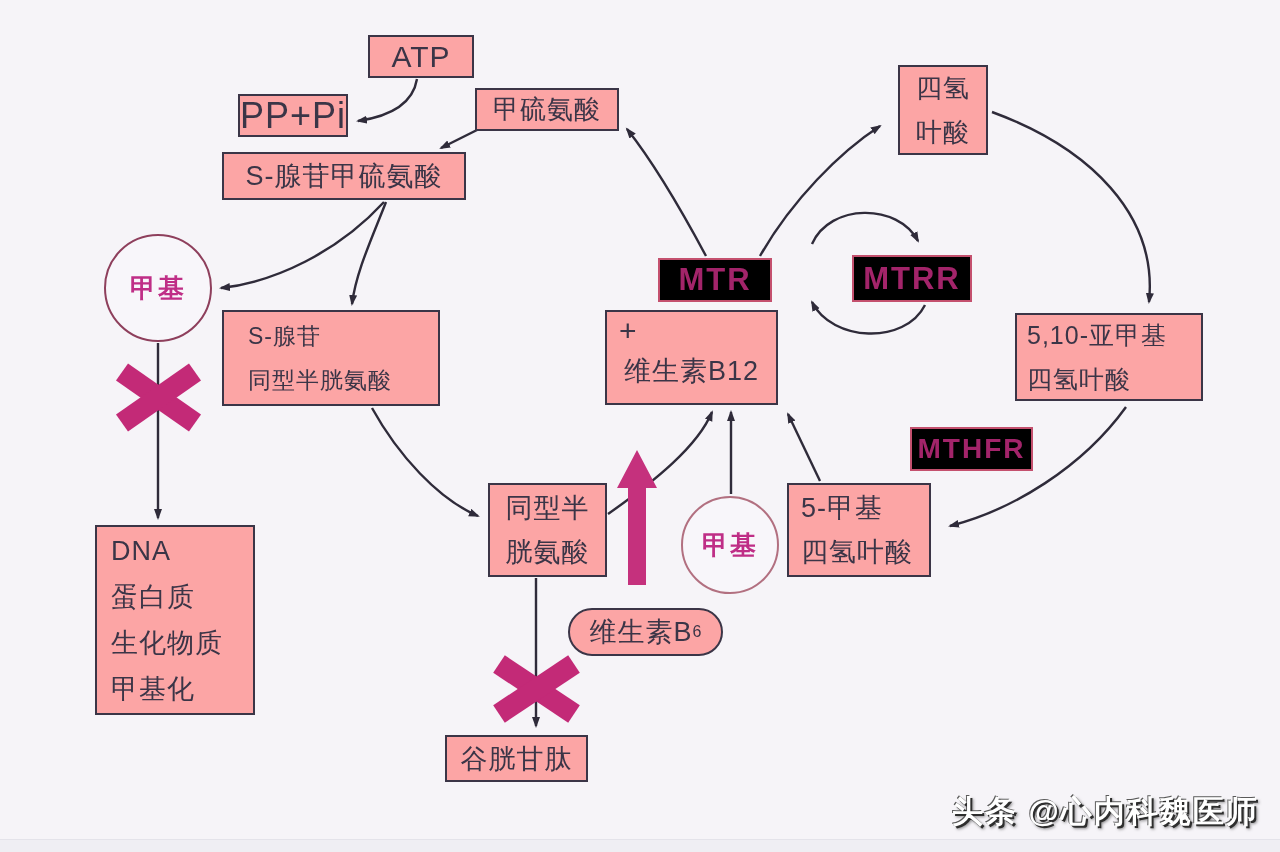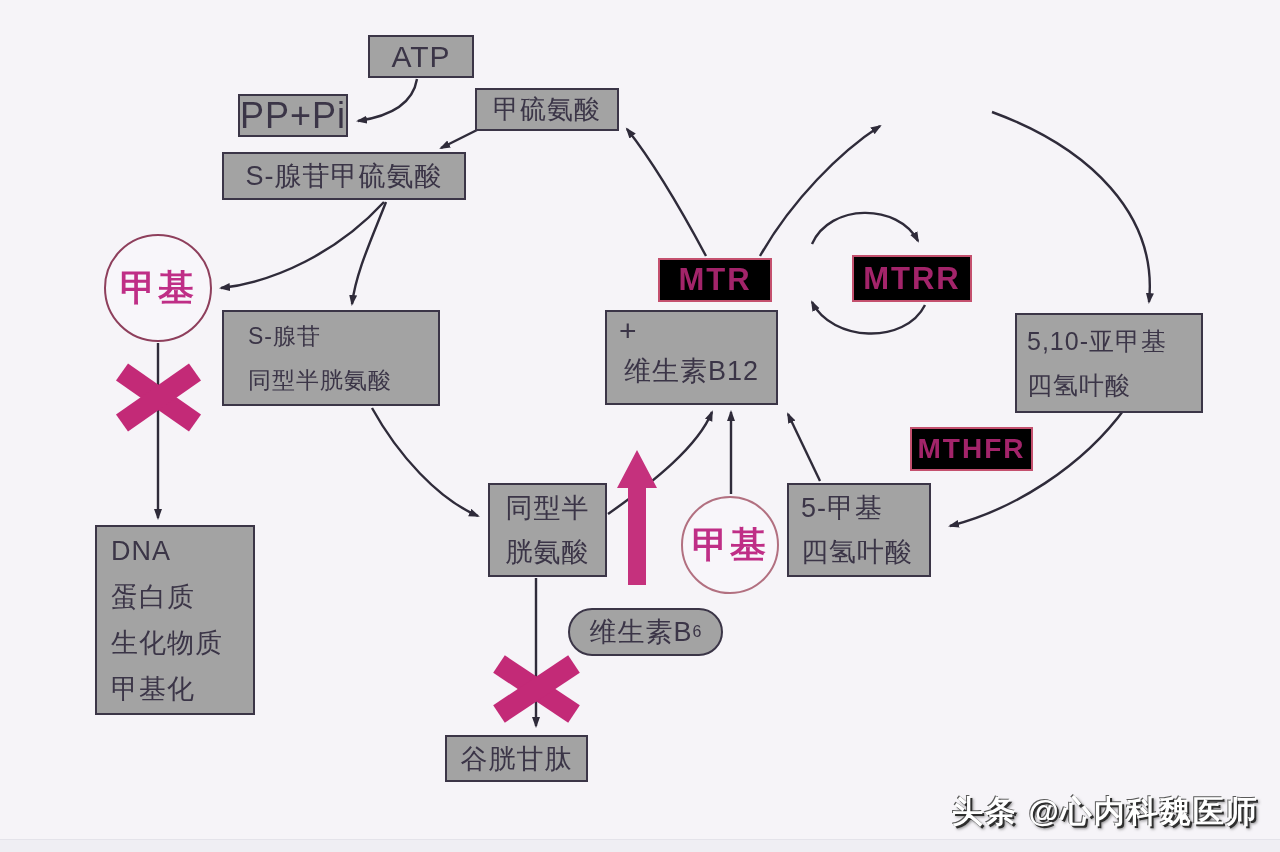--- a/index.html
+++ b/index.html
@@ -6,37 +6,37 @@
   body{
     width:1280px;height:852px;overflow:hidden;
     background:#f6f4f8;
     font-family:"Liberation Sans","DejaVu Sans",sans-serif;
     position:relative;
   }
   #canvas{position:absolute;inset:0;width:1280px;height:852px;}
   #arrow-layer{position:absolute;left:0;top:0;z-index:1;}
   .node{
     position:absolute;z-index:2;
-    border:2px solid #3b3547;background:#a3a3a3;
+    border:2px solid #3b3547;background:#fca5a5;
     color:#3b3547;
     display:flex;align-items:center;justify-content:center;
     box-sizing:border-box;
     font-size:26px;letter-spacing:1px;
   }
   .node.multiline{flex-direction:column;align-items:flex-start;justify-content:center;}
   .node.multiline.centered{align-items:center;}
   .enzyme{
     border-color:#c4506e;color:#a3246a;background:#000000;
     font-weight:bold;letter-spacing:2px;
   }
   .methyl-circle{
     position:absolute;z-index:2;border-radius:50%;
     border:2px solid #8e3f5c;background:#f8f6fa;
     display:flex;align-items:center;justify-content:center;
-    color:#bf2e86;font-weight:bold;font-size:36px;letter-spacing:2px;
+    color:#bf2e86;font-weight:bold;font-size:26px;letter-spacing:2px;
     box-sizing:border-box;
   }
   .line{line-height:44px;white-space:nowrap;}
   #dna-box .line{line-height:46px;}
   #b12-plus{position:absolute;left:12px;top:2px;font-size:30px;}
   .sub{font-size:16px;vertical-align:-6px;letter-spacing:0;}
   #watermark{
     position:absolute;z-index:3;left:952px;top:791px;
     font-size:31px;font-weight:bold;letter-spacing:2px;
     color:#ffffff;
@@ -95,20 +95,26 @@
   </div>
 
   <div class="node" id="methionine-box" style="left:475px;top:88px;width:144px;height:43px;font-family:Liberation Serif, serif;">
     <span>甲硫氨酸</span>
   </div>
 
   <div class="node" id="sam-box" style="left:222px;top:152px;width:244px;height:48px;font-size:27px;">
     <span>S-腺苷甲硫氨酸</span>
   </div>
 
+  <div class="node" id="thf-box" style="left:898px;top:65px;width:90px;height:90px;">
+    <div class="multiline centered" style="display:flex;flex-direction:column;align-items:center;">
+      <div class="line">四氢</div>
+      <div class="line">叶酸</div>
+    </div>
+  </div>
 
   <div class="methyl-circle" id="methyl-left" style="left:104px;top:234px;width:108px;height:108px;">
     <span>甲基</span>
   </div>
 
   <div class="node enzyme" id="mtr-box" style="left:658px;top:258px;width:114px;height:44px;font-size:31px;">
     <span>MTR</span>
   </div>
 
   <div class="node enzyme" id="mtrr-box" style="left:852px;top:255px;width:120px;height:47px;font-size:31px;">
@@ -118,21 +124,21 @@
   <div class="node multiline" id="sah-box" style="left:222px;top:310px;width:218px;height:96px;font-size:23px;padding-left:24px;">
     <div class="line">S-腺苷</div>
     <div class="line">同型半胱氨酸</div>
   </div>
 
   <div class="node" id="b12-box" style="left:605px;top:310px;width:173px;height:95px;padding-top:26px;font-size:27px;">
     <span id="b12-plus">+</span>
     <span>维生素B12</span>
   </div>
 
-  <div class="node multiline" id="methylenethf-box" style="left:1015px;top:313px;width:188px;height:100px;font-size:25px;padding-left:10px;">
+  <div class="node multiline" id="methylenethf-box" style="left:1015px;top:313px;width:188px;height:88px;font-size:25px;padding-left:10px;">
     <div class="line">5,10-亚甲基</div>
     <div class="line">四氢叶酸</div>
   </div>
 
   <div class="node enzyme" id="mthfr-box" style="left:910px;top:427px;width:123px;height:44px;font-size:28px;">
     <span>MTHFR</span>
   </div>
 
   <div class="node multiline centered" id="homocysteine-box" style="left:488px;top:483px;width:119px;height:94px;font-size:27px;">
     <div class="line">同型半</div>

